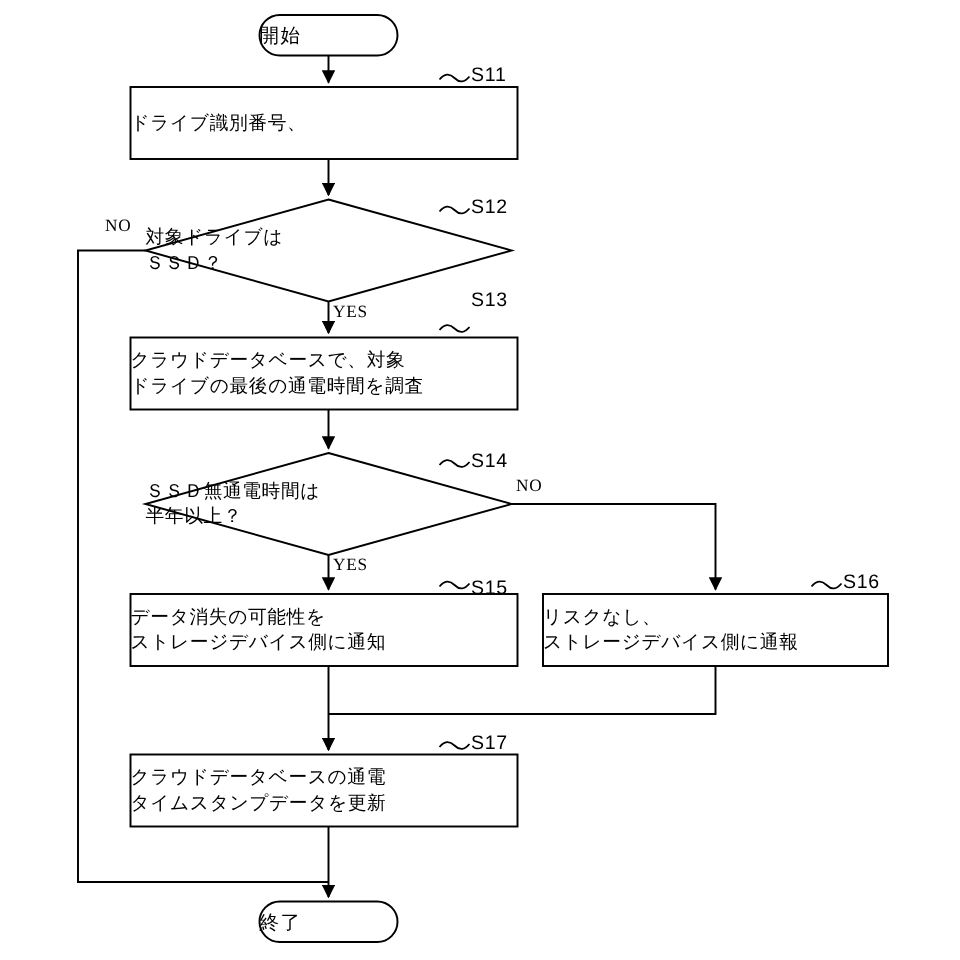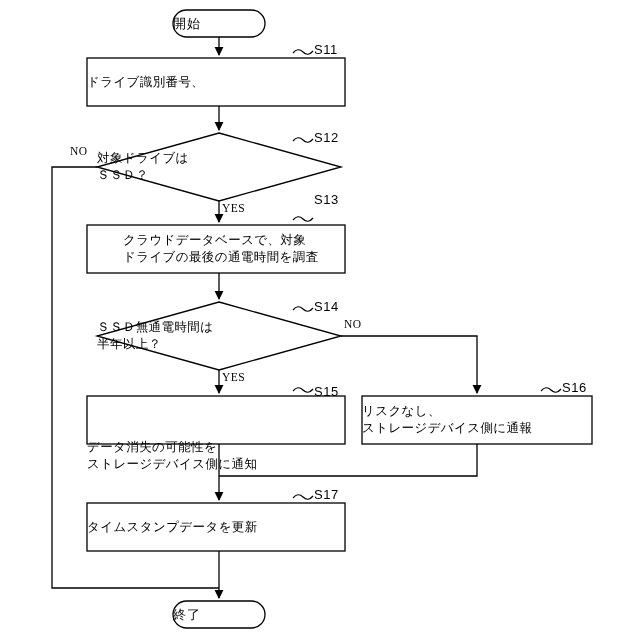--- a/index.html
+++ b/index.html
@@ -126,41 +126,42 @@
 
   <div class="node-text" style="left:87px; top:58px; width:258px; height:48px;">
     <span>ドライブ識別番号、</span>
   </div>
 
   <div class="node-text" style="left:97px; top:143px; width:244px; height:48px;">
     <span>対象ドライブは</span>
     <span>ＳＳＤ？</span>
   </div>
 
-  <div class="node-text" style="left:87px; top:225px; width:226px; height:48px;padding-left:36px;">
+  <div class="node-text" style="left:87px; top:225px; width:226px; height:48px;">
     <span>クラウドデータベースで、対象</span>
     <span>ドライブの最後の通電時間を調査</span>
   </div>
 
   <div class="node-text" style="left:97px; top:312px; width:244px; height:48px;">
     <span>ＳＳＤ無通電時間は</span>
     <span>半年以上？</span>
   </div>
 
-  <div class="node-text" style="left:87px; top:396px; width:246px; height:48px;margin-top:36px;">
+  <div class="node-text" style="left:87px; top:396px; width:246px; height:48px;">
     <span>データ消失の可能性を</span>
     <span>ストレージデバイス側に通知</span>
   </div>
 
   <div class="node-text" style="left:362px; top:396px; width:230px; height:48px;">
     <span>リスクなし、</span>
     <span>ストレージデバイス側に通報</span>
   </div>
 
   <div class="node-text" style="left:87px; top:503px; width:258px; height:48px;">
+    <span>クラウドデータベースの通電</span>
     <span>タイムスタンプデータを更新</span>
   </div>
 
   <div class="node-text term-text" style="left:173px; top:601px; width:100px; height:27px;">
     <span>終了</span>
   </div>
 
   <div class="step-label" style="left:314px; top:42px;">S11</div>
   <div class="step-label" style="left:314px; top:130px;">S12</div>
   <div class="step-label" style="left:314px; top:192px;">S13</div>

